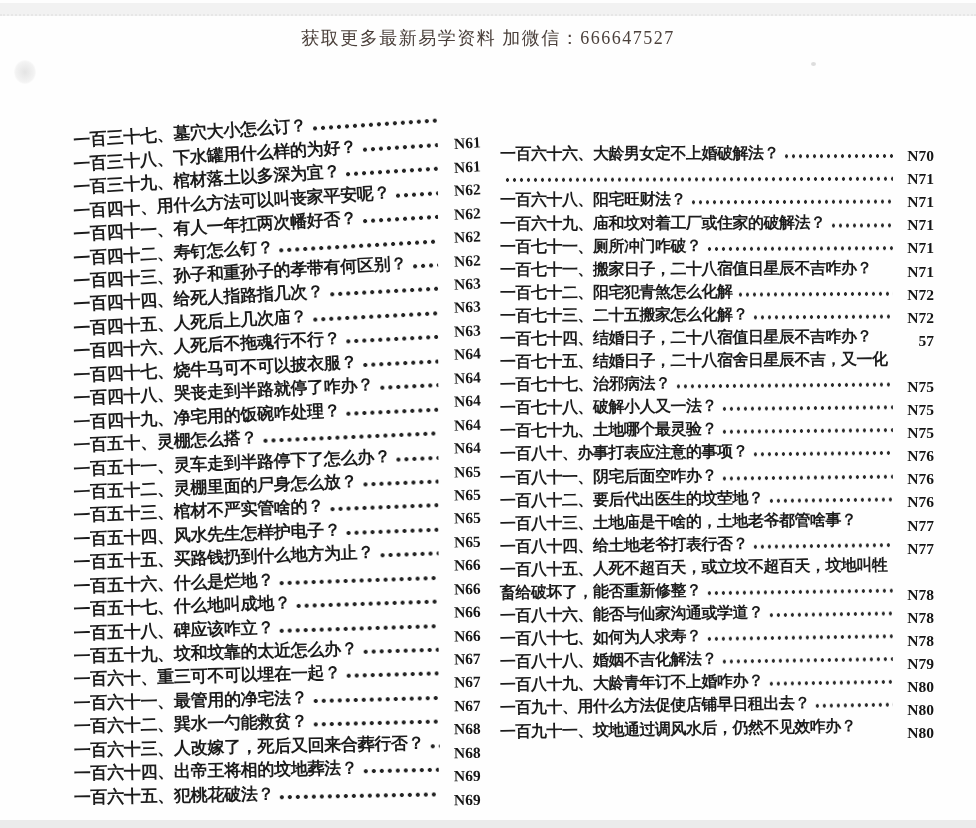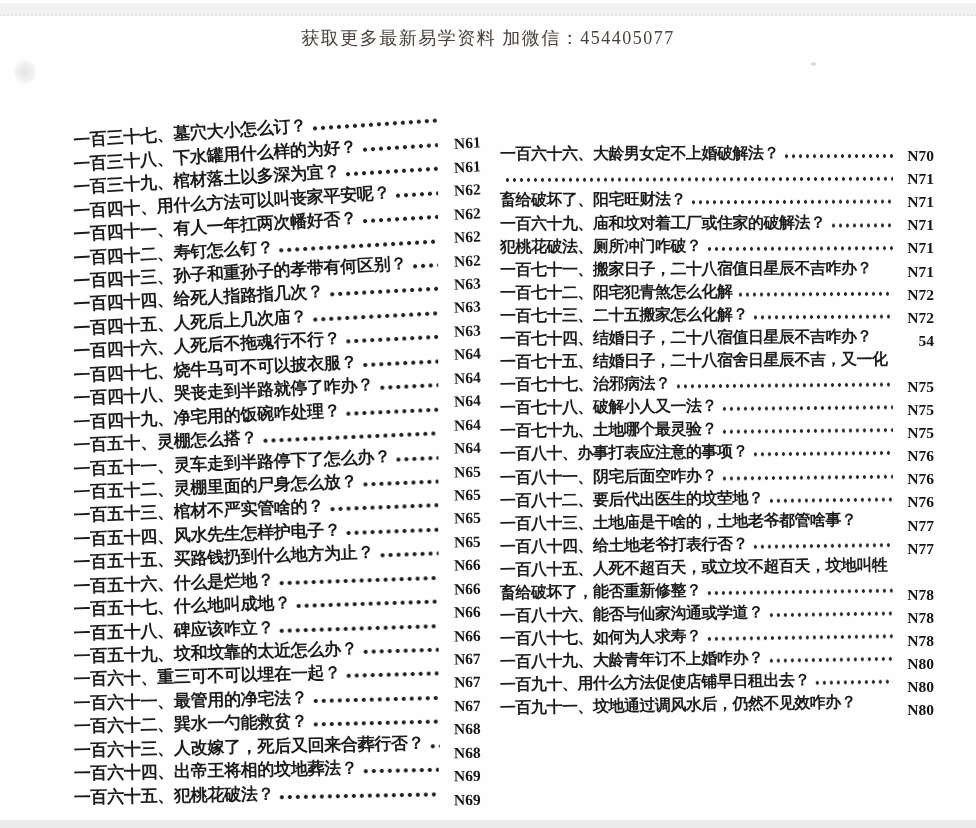--- a/index.html
+++ b/index.html
@@ -35,21 +35,21 @@
   .p{flex:0 0 auto;font-family:"Liberation Serif",serif;font-weight:600;
     color:#151515;line-height:1.1;}
   .col-left .p{width:40px;padding-left:8px;font-size:15.5px;}
   .col-right .p{min-width:28px;padding-left:6px;font-size:15.5px;text-align:right;}
 </style>
 </head>
 <body>
 
 <div class="sheet">
   <div class="top-band"></div>
-  <div class="header">获取更多最新易学资料 加微信：454405077</div>
+  <div class="header">获取更多最新易学资料 加微信：666647527</div>
   <div class="artifact a1"></div>
   <div class="artifact a2"></div>
   <div class="col col-left" id="col-left">
       <div class="row">
         <span class="rbody" style="transform: rotate(-3.7deg);">
           <span class="t">一百三十七、墓穴大小怎么订？</span>
           <span class="leader"></span>
         </span>
         <span class="p" style="transform: rotate(-3.33deg);">N61</span>
       </div>
@@ -259,35 +259,35 @@
         <span class="p">N70</span>
       </div>
       <div class="row">
         <span class="rbody" style="transform: rotate(-0.18deg);">
           <span class="leader"></span>
         </span>
         <span class="p">N71</span>
       </div>
       <div class="row">
         <span class="rbody" style="transform: rotate(-0.21deg);">
-          <span class="t">畜给破坏了、阳宅旺财法？</span>
+          <span class="t">一百六十八、阳宅旺财法？</span>
           <span class="leader"></span>
         </span>
         <span class="p">N71</span>
       </div>
       <div class="row">
         <span class="rbody" style="transform: rotate(-0.24deg);">
           <span class="t">一百六十九、庙和坟对着工厂或住家的破解法？</span>
           <span class="leader"></span>
         </span>
         <span class="p">N71</span>
       </div>
       <div class="row">
         <span class="rbody" style="transform: rotate(-0.27deg);">
-          <span class="t">犯桃花破法、厕所冲门咋破？</span>
+          <span class="t">一百七十一、厕所冲门咋破？</span>
           <span class="leader"></span>
         </span>
         <span class="p">N71</span>
       </div>
       <div class="row">
         <span class="rbody" style="transform: rotate(-0.3deg);">
           <span class="t">一百七十一、搬家日子，二十八宿值日星辰不吉咋办？</span>
         </span>
         <span class="p">N71</span>
       </div>
@@ -302,21 +302,21 @@
         <span class="rbody" style="transform: rotate(-0.36deg);">
           <span class="t">一百七十三、二十五搬家怎么化解？</span>
           <span class="leader"></span>
         </span>
         <span class="p">N72</span>
       </div>
       <div class="row">
         <span class="rbody" style="transform: rotate(-0.39deg);">
           <span class="t">一百七十四、结婚日子，二十八宿值日星辰不吉咋办？</span>
         </span>
-        <span class="p">54</span>
+        <span class="p">57</span>
       </div>
       <div class="row">
         <span class="rbody" style="transform: rotate(-0.42deg);">
           <span class="t">一百七十五、结婚日子，二十八宿舍日星辰不吉，又一化</span>
         </span>
       </div>
       <div class="row">
         <span class="rbody" style="transform: rotate(-0.51deg);">
           <span class="t">一百七十七、治邪病法？</span>
           <span class="leader"></span>
@@ -389,20 +389,27 @@
           <span class="leader"></span>
         </span>
         <span class="p">N78</span>
       </div>
       <div class="row">
         <span class="rbody" style="transform: rotate(-0.84deg);">
           <span class="t">一百八十七、如何为人求寿？</span>
           <span class="leader"></span>
         </span>
         <span class="p">N78</span>
+      </div>
+      <div class="row">
+        <span class="rbody" style="transform: rotate(-0.87deg);">
+          <span class="t">一百八十八、婚姻不吉化解法？</span>
+          <span class="leader"></span>
+        </span>
+        <span class="p">N79</span>
       </div>
       <div class="row">
         <span class="rbody" style="transform: rotate(-0.9deg);">
           <span class="t">一百八十九、大龄青年订不上婚咋办？</span>
           <span class="leader"></span>
         </span>
         <span class="p">N80</span>
       </div>
       <div class="row">
         <span class="rbody" style="transform: rotate(-0.93deg);">

